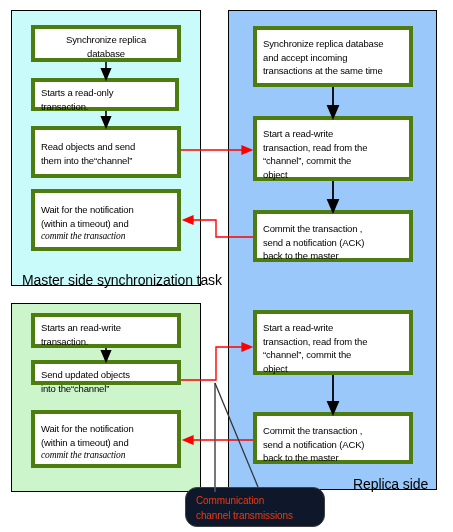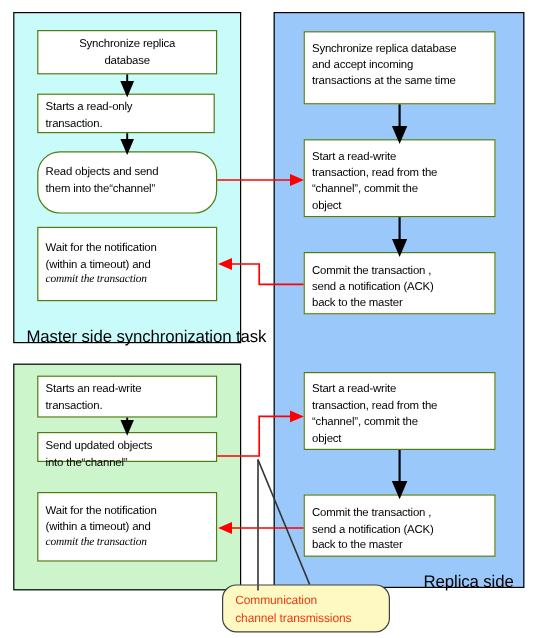--- a/index.html
+++ b/index.html
@@ -28,41 +28,41 @@
   .panel-label {
     position: absolute;
     font-size: 14px;
     color: #000000;
     white-space: nowrap;
     letter-spacing: -0.1px;
   }
   .node {
     position: absolute;
     background: #ffffff;
-    border: 1px solid #4d7c0f;
+    border: 4px solid #4d7c0f;
     box-sizing: border-box;
     font-size: 9.5px;
     line-height: 13.5px;
     color: #000000;
     padding: 4px 6px;
     letter-spacing: -0.15px;
   }
   .node.center {
     text-align: center;
   }
   .node .ital {
     font-style: italic;
     font-family: Liberation Serif, serif;
   }
   .node-inner {
     display: block;
   }
   .callout {
     position: absolute;
-    background: #fef9c3;
+    background: #0f172a;
     border: 1px solid #404040;
     border-radius: 12px;
     box-sizing: border-box;
     font-size: 10px;
     line-height: 15px;
     color: #ee3a10;
     padding: 5px 10px;
     letter-spacing: -0.1px;
   }
   svg.arrows {
@@ -92,21 +92,21 @@
   <div class="node center" style="left:31px; top:25px; width:150px; height:37px;">
       <span class="node-inner" style="white-space:pre-line;">Synchronize replica
 database</span>
     </div>
 
   <div class="node" style="left:31px; top:78px; width:148px; height:33px;">
       <span class="node-inner" style="white-space:pre-line;">Starts a read-only
 transaction.</span>
     </div>
 
-  <div class="node" style="left:31px; top:126px; width:150px; height:52px;border-radius:19px;">
+  <div class="node" style="left:31px; top:126px; width:150px; height:52px;">
       <span class="node-inner" style="white-space:pre-line; display:block; padding-top:6px;">Read objects and send
 them into the“channel”</span>
     </div>
 
   <div class="node" style="left:31px; top:189px; width:150px; height:62px;">
     <span class="node-inner" style="display:block; padding-top:6px;">Wait for the notification</span>
     <span class="node-inner">(within a timeout) and</span>
     <span class="node-inner ital">commit the transaction</span>
   </div>
 

